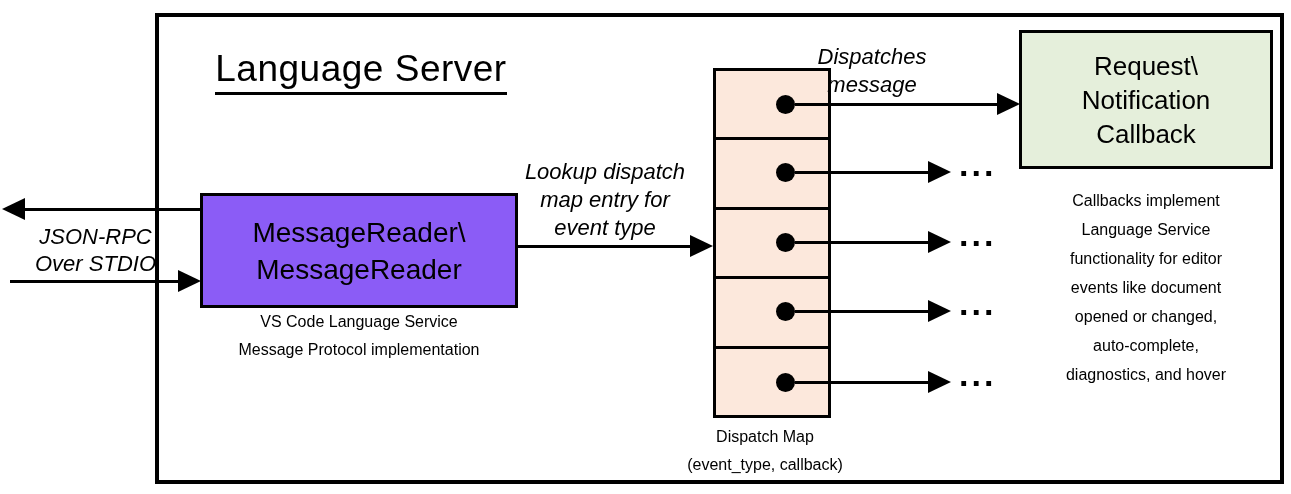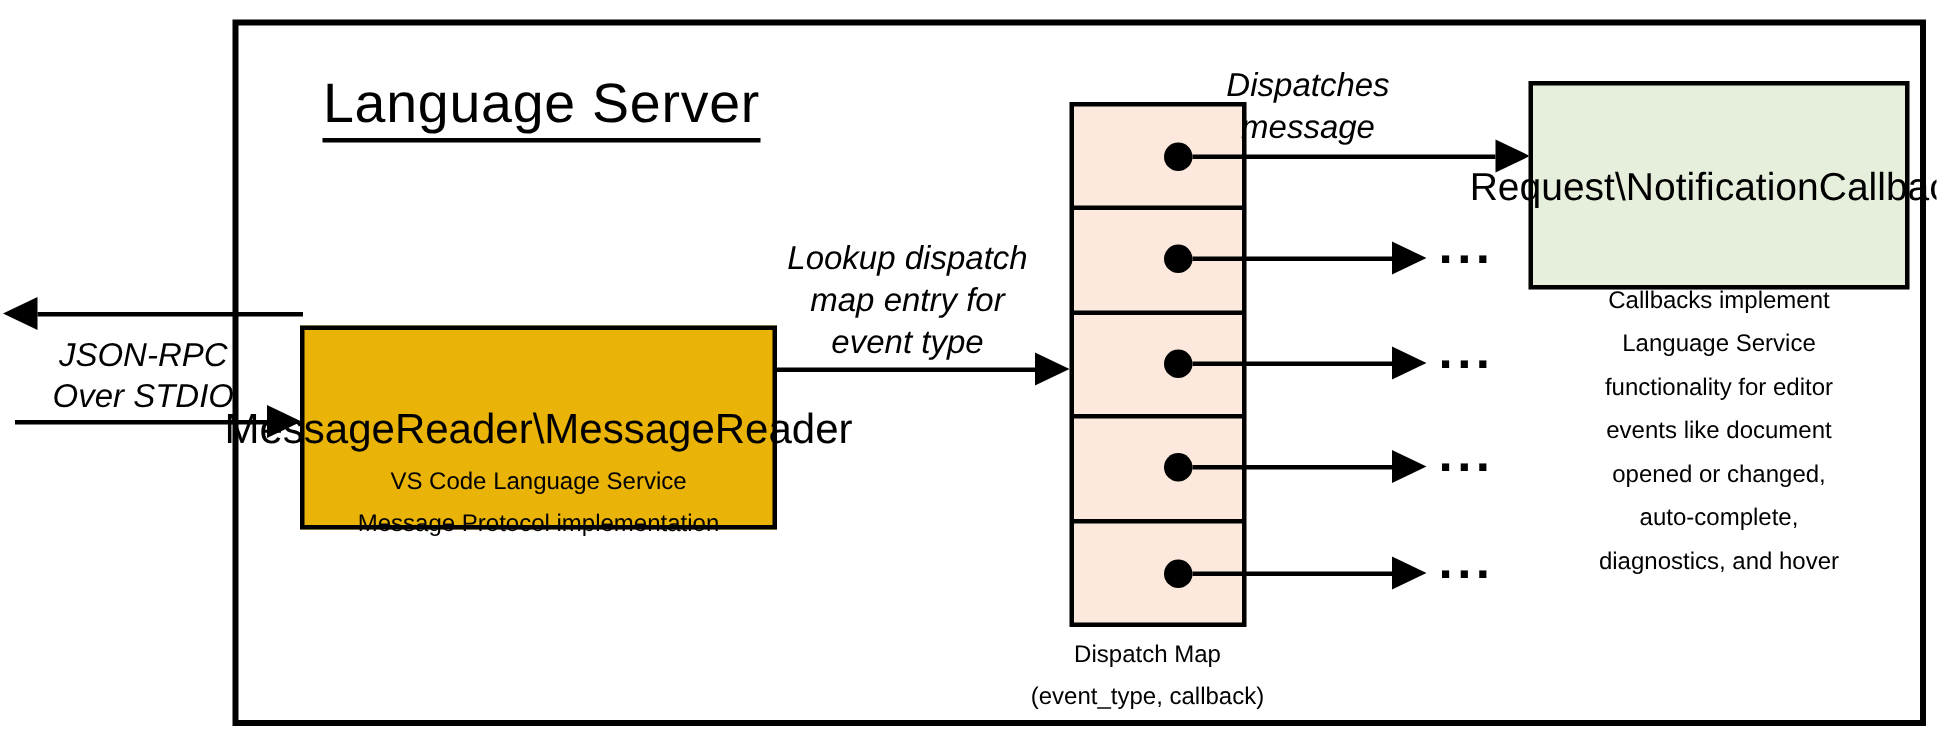--- a/index.html
+++ b/index.html
@@ -5,23 +5,23 @@
   * { margin:0; padding:0; box-sizing:border-box; }
   body { background:#ffffff; font-family:"Liberation Sans", sans-serif; color:#000; }
   .canvas { position:relative; width:1291px; height:494px; background:#fff; overflow:hidden; }
 
   .outer-box { position:absolute; left:155px; top:13px; width:1129px; height:471px;
                border:4px solid #000; background:#fff; }
 
   .title-wrap { position:absolute; left:181px; top:48px; width:360px; text-align:center; }
   .title-wrap span { font-size:37px; letter-spacing:0.5px; border-bottom:3px solid #000; padding-bottom:3px; }
 
-  .box { position:absolute; border:3px solid #000; display:flex; flex-direction:row;
-         align-items:center; justify-content:center; text-align:center;margin-top:24px; }
-  .reader-box { left:200px; top:193px; width:318px; height:136px; background:#eab308;
+  .box { position:absolute; border:3px solid #000; display:flex; flex-direction:column;
+         align-items:center; justify-content:center; text-align:center; }
+  .reader-box { left:200px; top:193px; width:318px; height:115px; background:#8b5cf6;
                 font-size:28px; line-height:37px; }
   .callback-box { left:1019px; top:30px; width:254px; height:139px; background:#e5efdb;
                   font-size:26px; line-height:34px; }
 
   .caption { position:absolute; text-align:center; font-size:16px; }
   .reader-caption { left:178px; top:308px; width:362px; line-height:28px; }
   .callback-caption { left:1014px; top:186px; width:264px; line-height:29px; }
   .map-caption { left:645px; top:423px; width:240px; line-height:28px; }
 
   .annot { position:absolute; text-align:center; font-style:italic; font-size:22px; line-height:28px; }

